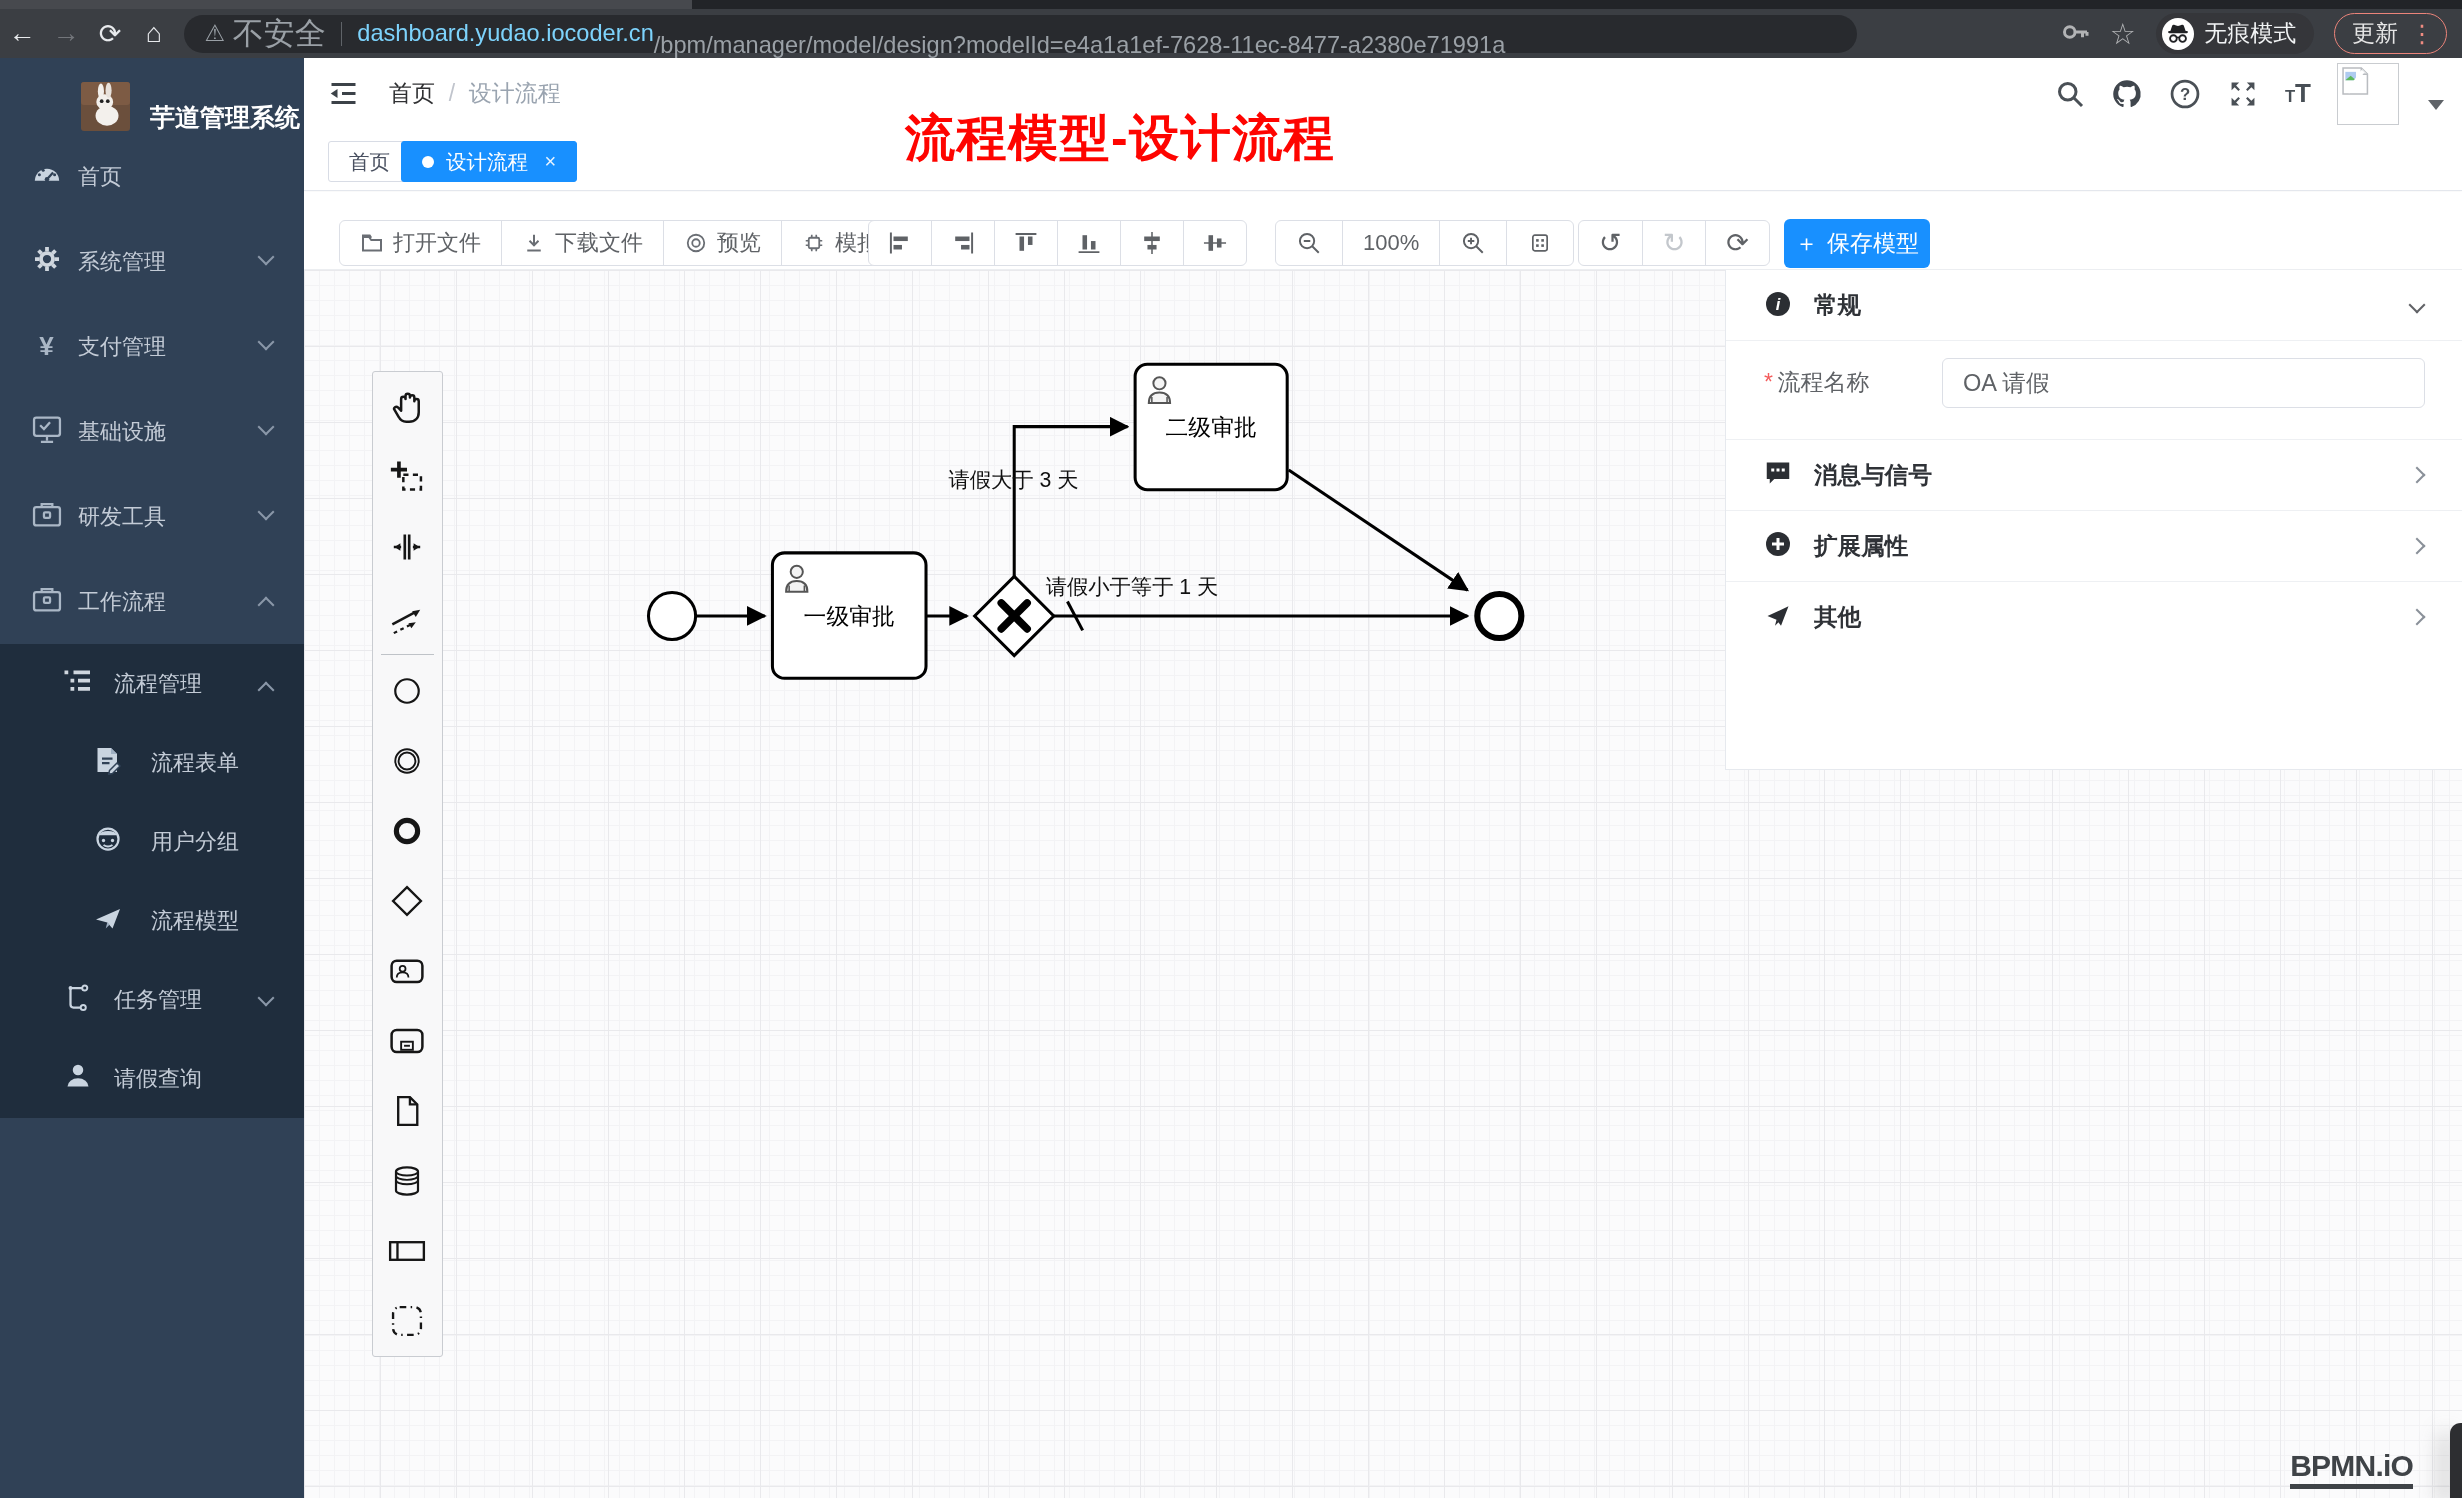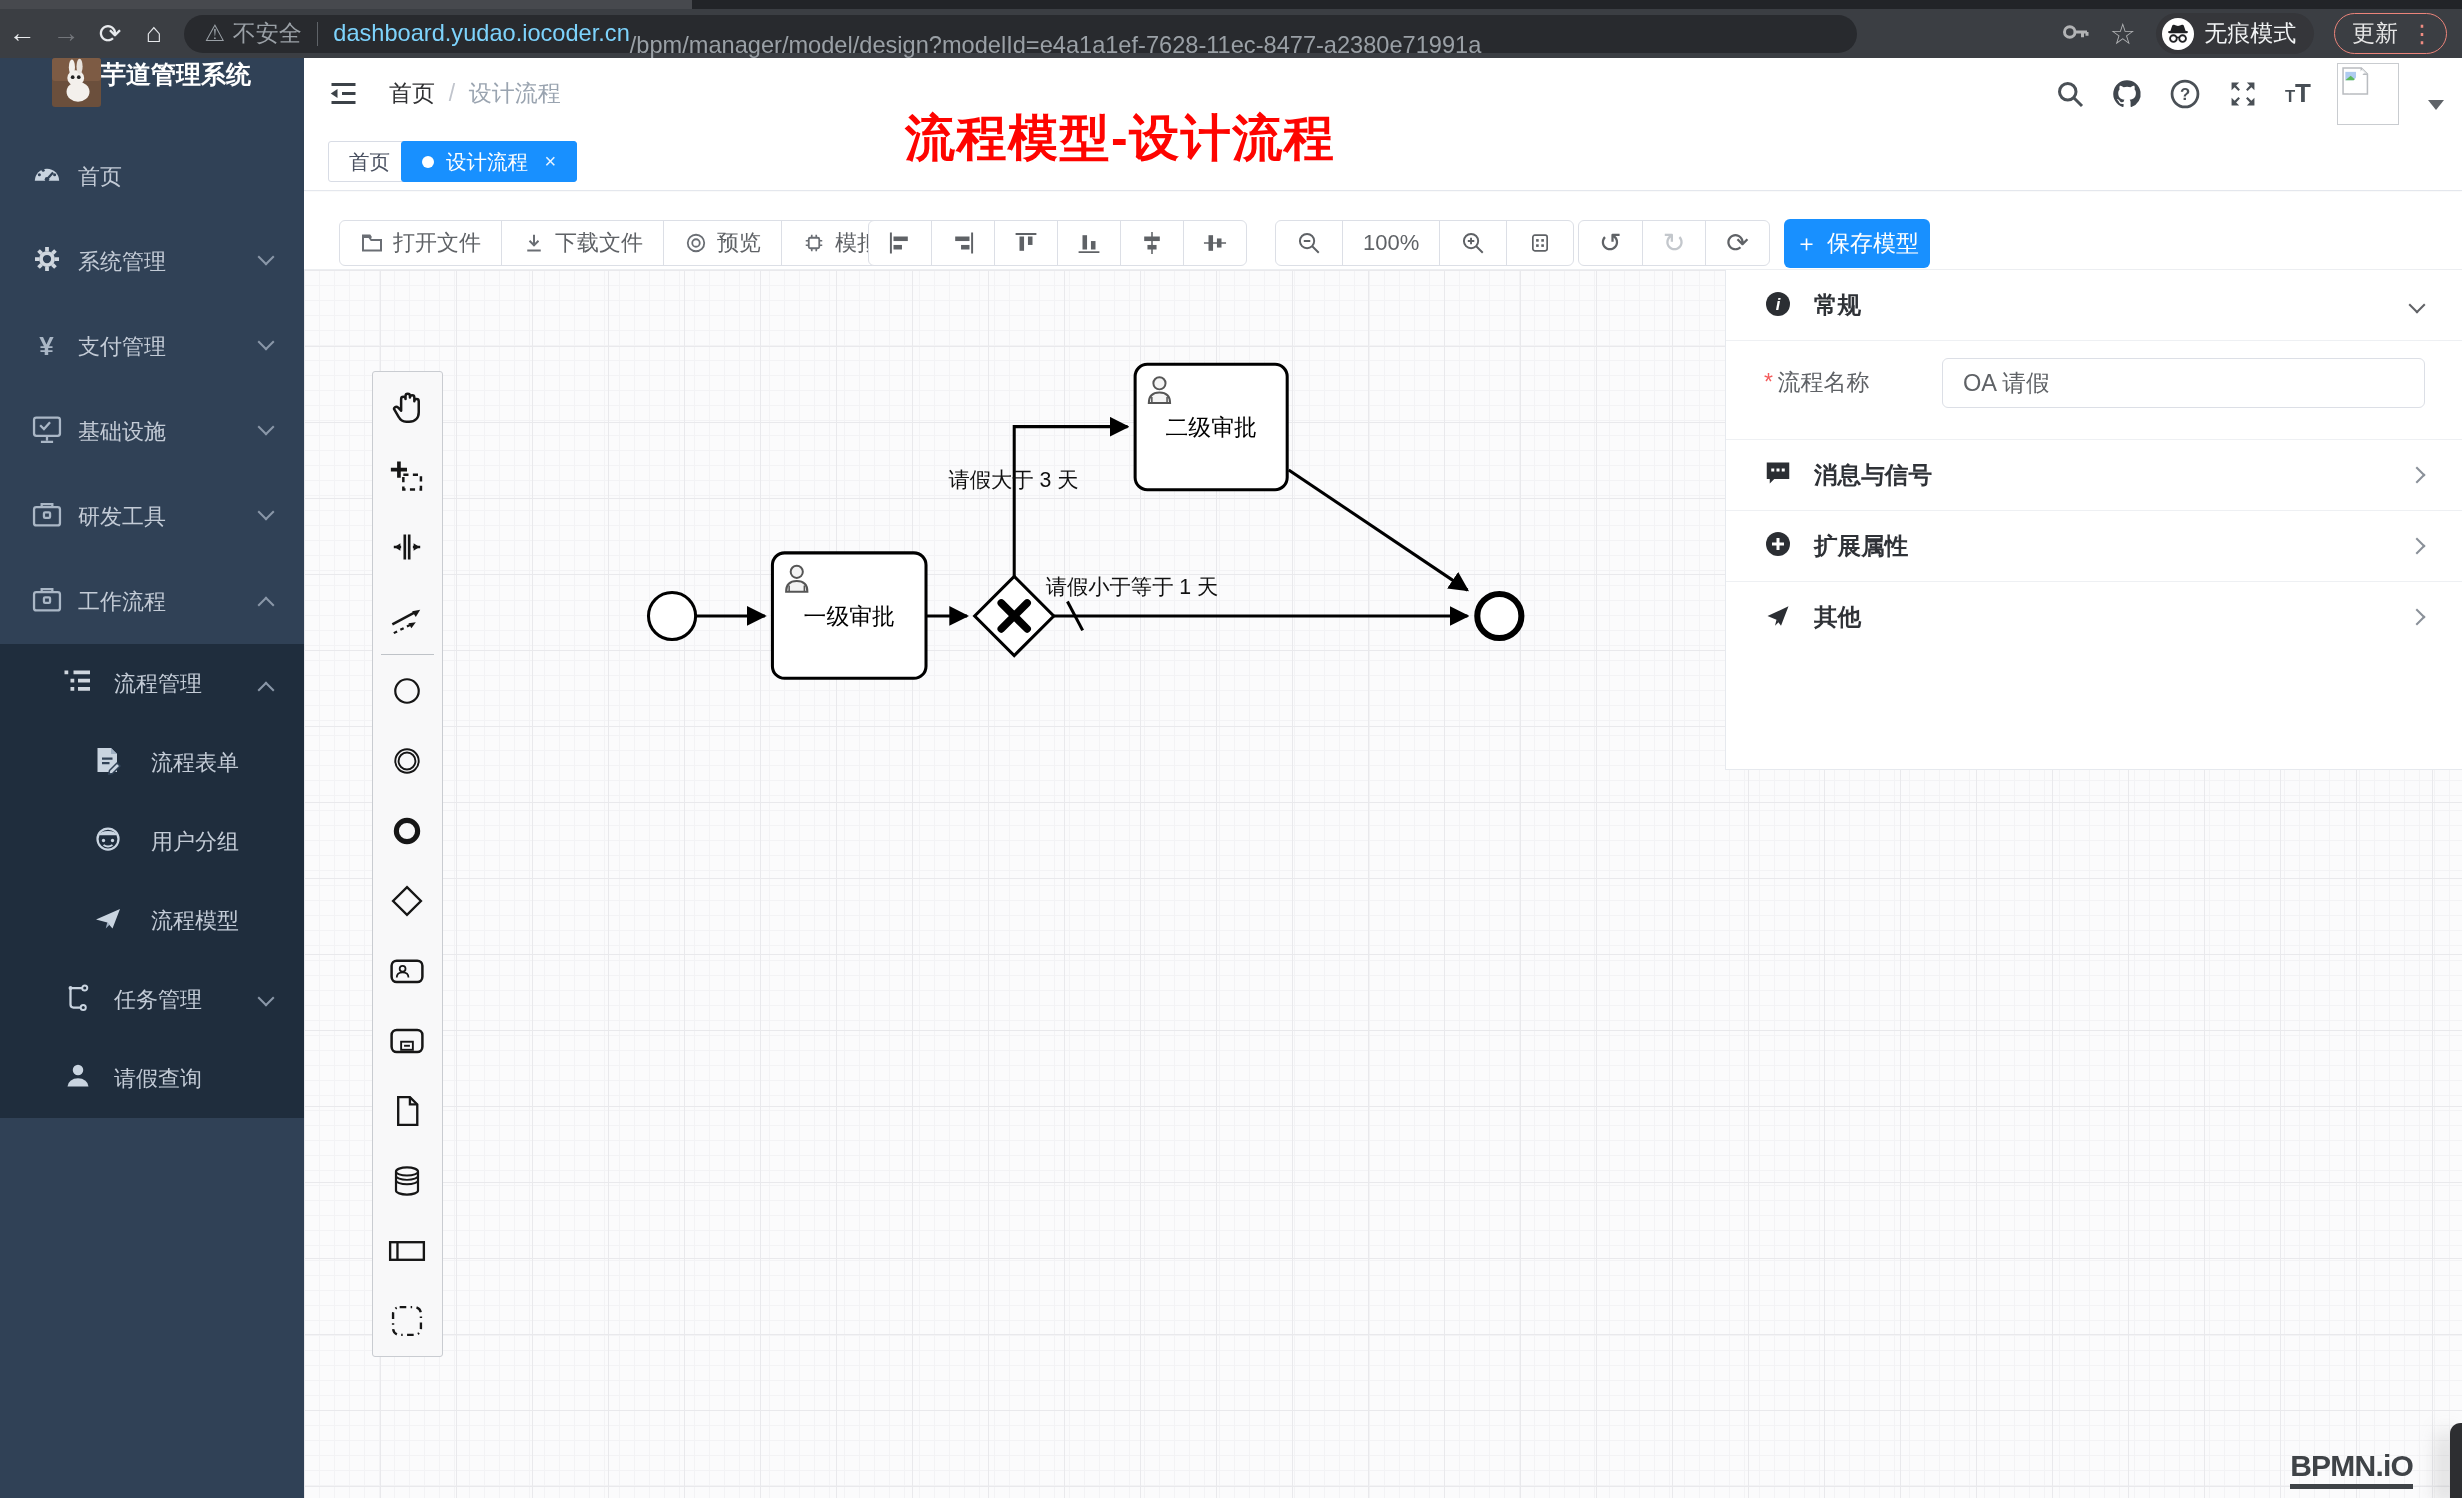--- a/index.html
+++ b/index.html
@@ -9,37 +9,37 @@
 
   
   .chrome { position:absolute; left:0; top:0; width:2462px; height:58px; background:#3b3e43; }
   .chrome-tabstrip { position:absolute; left:0; top:0; width:2462px; height:9px; background:#47494e; }
   .chrome-tabstrip .rest { position:absolute; left:692px; top:0; right:0; height:9px; background:#222428; }
   .chrome-row { position:absolute; left:0; top:9px; width:2462px; height:49px; display:flex; align-items:center; }
   .nav-ic { width:44px; text-align:center; font-size:27px; color:#e8eaed; flex:0 0 auto; }
   .nav-ic.dis { color:#73767b; }
   .urlbar { height:38px; flex:0 0 1673px; margin-left:7.6px; background:#282a2e; border-radius:20px; display:flex; align-items:center; padding:0 21px; }
   .warn-ic { color:#9aa0a6; font-size:23px; margin-right:7.6px; }
-  .sec-label { color:#9aa0a6; font-size:23px;text-align:center; }
+  .sec-label { color:#9aa0a6; font-size:31px;text-align:center; }
   .url-div { width:1.5px; height:24px; background:#5f6368; margin:0 15px; }
   .url-host { color:#7dd3fc; font-size:23.6px; white-space:nowrap; }
   .url-path { color:#9aa0a6; font-size:23.6px; white-space:nowrap;margin-top:24px; }
   .chrome-right { display:flex; align-items:center; margin-left:auto; padding-right:15px; gap:20px; }
   .key-ic svg, .star-ic { opacity:.85; }
   .star-ic { color:#c7c8ca; font-size:29px; }
   .incog { height:41px; background:#35363a; border-radius:20.5px; display:flex; align-items:center; padding:0 18px 0 6px; gap:10.6px; }
   .incog-circle { width:32px; height:32px; border-radius:50%; background:#fff; display:flex; align-items:center; justify-content:center; }
   .incog-label { color:#f1f3f4; font-size:23px; }
   .update-pill { height:41px; border:1.5px solid #ec847a; border-radius:20.5px; display:flex; align-items:center; padding:0 12px 0 16.7px; gap:12px; }
   .update-label { color:#e5e5e5; font-size:23px; }
   .update-dots { color:#ef8b81; font-size:24px; letter-spacing:0; }
 
   
   .sidebar { position:absolute; left:0; top:58px; width:304px; height:1440px; background:#304156; }
-  .logo-row { height:76px; display:flex; align-items:flex-start; padding-left:52px; }
+  .logo-row { height:76px; display:flex; align-items:flex-end; padding-left:81px; gap:20px; }
   .logo-title { color:#fff; font-size:25px; font-weight:bold; white-space:nowrap; }
   .mi { height:85px; display:flex; align-items:center; color:#c3cbd6; font-size:22px; position:relative; cursor:pointer; }
   .mi .ic { position:absolute; left:30px; width:33px; text-align:center; color:#a9b6c5; }
   .mi .lbl { position:absolute; left:78px; }
   .mi.lvl2 .ic { left:61px; } .mi.lvl2 .lbl { left:114px; }
   .mi.lvl3 { height:79px; } .mi.lvl3 .ic { left:91px; } .mi.lvl3 .lbl { left:143px;margin-left:8px; }
   .sub-block { background:#1f2d3d; }
   .sub-block .mi { height:79px; }
   .chev { position:absolute; right:32px; width:12px; height:12px; border-right:2.3px solid #8a97a8; border-bottom:2.3px solid #8a97a8; }
   .chev.down { transform:rotate(45deg); top:32px; }

